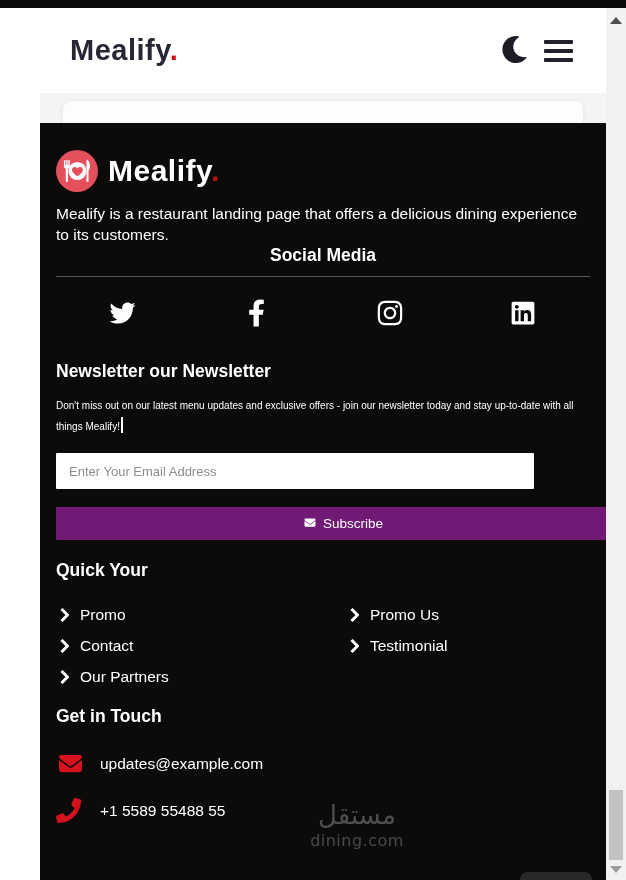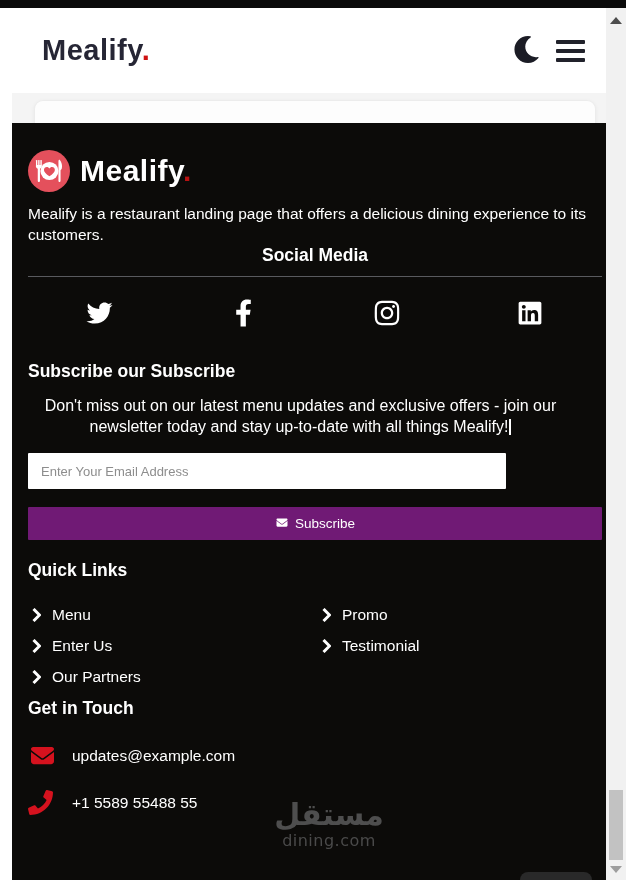--- a/index.html
+++ b/index.html
@@ -14,21 +14,21 @@
   .topbar { position: absolute; left: 0; top: 0; width: 626px; height: 8px; background: #0a0a0a; z-index: 5; }
 
   
   .scroll-track { position: absolute; left: 606px; top: 8px; width: 20px; height: 872px; background: #f1f1f1; z-index: 4; }
   .scroll-arrow { position: absolute; left: 50%; transform: translateX(-50%); width: 0; height: 0; }
   .scroll-arrow.up { top: 9px; border-left: 6px solid transparent; border-right: 6px solid transparent; border-bottom: 7px solid #4d4d4d; }
   .scroll-arrow.down { bottom: 7px; border-left: 6px solid transparent; border-right: 6px solid transparent; border-top: 7px solid #9d9d9d; }
   .scroll-thumb { position: absolute; left: 3px; top: 782px; width: 14px; height: 70px; background: #c2c2c2; }
 
   
-  .page { position: absolute; left: 12px; top: 8px; width: 606px; height: 872px; }
+  .page { position: absolute; left: 0; top: 8px; width: 606px; height: 872px; padding-left: 40px; }
 
   
   .site-header { height: 85px; background: #fff; display: flex; align-items: center; justify-content: space-between; padding: 0 28px 0 30px; }
   .brand { font-size: 29px; font-weight: 700; color: #262635; letter-spacing: .5px; }
   .brand .dot { color: #ce1212; }
   .header-actions { display: flex; align-items: center; gap: 13px; }
   .icon-btn { width: 34px; height: 34px; display: flex; align-items: center; justify-content: center; cursor: pointer; background: none; border: none; }
   .hamburger { display: flex; flex-direction: column; justify-content: center; gap: 5px; width: 34px; height: 34px; cursor: pointer; }
   .hamburger span { display: block; width: 29px; height: 4px; background: #21222b; border-radius: 1px; }
 
@@ -46,47 +46,47 @@
 
   .footer-about { margin-top: 11px; font-size: 15.5px; line-height: 21px; color: #fff; max-width: 578px; }
 
   .social-title { margin-top: 0; text-align: center; font-size: 17.5px; font-weight: 700; color: #fff; }
   .social-divider { margin-top: 10px; border: none; border-top: 1px solid #595a5e; height: 0; }
   .social-row { margin-top: 16px; display: flex; justify-content: space-around; align-items: center; height: 40px; }
   .social-link { display: flex; align-items: center; justify-content: center; width: 46px; height: 40px; cursor: pointer; }
   .social-link svg { fill: #fff; }
 
   .newsletter-title { margin-top: 28px; font-size: 17.5px; font-weight: 700; color: #fff; }
-  .newsletter-text { margin-top: 13px; font-size: 16px; line-height: 21px; color: #fff; max-width: 545px; text-align: center; }
+  .newsletter-text { margin-top: 13px; font-size: 10px; line-height: 21px; color: #fff; max-width: 545px; }
   .caret { display: inline-block; width: 2px; height: 16px; background: #fff; margin-left: 1px; vertical-align: -3px; }
 
   .email-input { margin-top: 16px; display: block; width: 478px; height: 36px; background: #fff; border: none; border-radius: 1px; padding: 0 13px; font-size: 13px; color: #333; font-family: "Liberation Sans", sans-serif; }
   .email-input::placeholder { color: #8d8d8d; }
 
   .subscribe-btn { margin-top: 18px; width: 574px; height: 33px; background: #701a75; color: #fff; border: none; border-radius: 1px; font-size: 13.5px; font-family: "Liberation Sans", sans-serif; display: flex; align-items: center; justify-content: center; gap: 6px; cursor: pointer; }
   .subscribe-btn svg { fill: #fff; }
 
   .quicklinks-title { margin-top: 20px; font-size: 17.5px; font-weight: 700; color: #fff; }
   .links-grid { margin-top: 26px; display: grid; grid-template-columns: 290px 1fr; row-gap: 15px; }
   .link-item { display: flex; align-items: center; gap: 11px; padding-left: 4px; font-size: 15.5px; color: #fff; cursor: pointer; height: 16px; }
   .link-item svg { stroke: #fff; flex: 0 0 auto; }
 
-  .touch-title { margin-top: 13px; font-size: 17.5px; font-weight: 700; color: #fff; }
+  .touch-title { margin-top: 21px; font-size: 17.5px; font-weight: 700; color: #fff; }
   .contact-row { display: flex; align-items: center; font-size: 15.5px; color: #fff; }
   .contact-icon { width: 44px; flex: 0 0 auto; display: flex; align-items: center; }
   .contact-icon svg { fill: #d5121e; }
   .contact-row.address { margin-top: 15px; }
   .contact-row.email { margin-top: 25px; }
   .contact-row.phone { margin-top: 23px; }
   .contact-row.address .contact-icon { padding-left: 5px; }
   .contact-row .txt { cursor: pointer; }
 
   
   .watermark { position: absolute; left: 262px; top: 676px; width: 110px; text-align: center; color: #4e4e4e; pointer-events: none; }
-  .watermark .ar { font-family: "DejaVu Sans", sans-serif; font-size: 30px; font-weight: 700; line-height: 32px; }
+  .watermark .ar { font-family: "DejaVu Sans", sans-serif; font-size: 26px; font-weight: 400; line-height: 32px; }
   .watermark .en { font-family: "DejaVu Sans", sans-serif; font-size: 16px; letter-spacing: .5px; margin-top: 0px; color: #4a4a4a; }
 
   
   .bottom-pill { position: absolute; left: 520px; top: 872px; width: 72px; height: 14px; background: #292929; border-radius: 8px 8px 0 0; z-index: 6; }
 </style>
 </head>
 <body>
 
 <div class="topbar"></div>
 
@@ -161,54 +161,54 @@
             <path d="M224.1 141c-63.6 0-114.9 51.3-114.9 114.9s51.3 114.9 114.9 114.9S339 319.5 339 255.9 287.7 141 224.1 141zm0 189.6c-41.1 0-74.7-33.5-74.7-74.7s33.5-74.7 74.7-74.7 74.7 33.5 74.7 74.7-33.6 74.7-74.7 74.7zm146.4-194.3c0 14.9-12 26.8-26.8 26.8-14.9 0-26.8-12-26.8-26.8s12-26.8 26.8-26.8 26.8 12 26.8 26.8zm76.1 27.2c-1.7-35.9-9.9-67.7-36.2-93.9-26.2-26.2-58-34.4-93.9-36.2-37-2.1-147.9-2.1-184.9 0-35.8 1.7-67.6 9.9-93.9 36.1s-34.4 58-36.2 93.9c-2.1 37-2.1 147.9 0 184.9 1.7 35.9 9.9 67.7 36.2 93.9s58 34.4 93.9 36.2c37 2.1 147.9 2.1 184.9 0 35.9-1.7 67.7-9.9 93.9-36.2 26.2-26.2 34.4-58 36.2-93.9 2.1-37 2.1-147.8 0-184.8zM398.8 388c-7.8 19.6-22.9 34.7-42.6 42.6-29.5 11.7-99.5 9-132.1 9s-102.7 2.6-132.1-9c-19.6-7.8-34.7-22.9-42.6-42.6-11.7-29.5-9-99.5-9-132.1s-2.6-102.7 9-132.1c7.8-19.6 22.9-34.7 42.6-42.6 29.5-11.7 99.5-9 132.1-9s102.7-2.6 132.1 9c19.6 7.8 34.7 22.9 42.6 42.6 11.7 29.5 9 99.5 9 132.1s2.7 102.7-9 132.1z"></path>
           </svg>
       </span>
       <span class="social-link">
         <svg width="26" height="26" viewBox="0 0 448 512">
             <path d="M416 32H31.9C14.3 32 0 46.5 0 64.3v383.4C0 465.5 14.3 480 31.9 480H416c17.6 0 32-14.5 32-32.3V64.3c0-17.8-14.4-32.3-32-32.3zM135.4 416H69V202.2h66.5V416zm-33.2-243c-21.3 0-38.5-17.3-38.5-38.5S80.9 96 102.2 96c21.2 0 38.5 17.3 38.5 38.5 0 21.3-17.2 38.5-38.5 38.5zm282.1 243h-66.4V312c0-24.8-.5-56.7-34.5-56.7-34.6 0-39.9 27-39.9 54.9V416h-66.4V202.2h63.7v29.2h.9c8.9-16.8 30.6-34.5 62.9-34.5 67.2 0 79.7 44.3 79.7 101.9V416z"></path>
           </svg>
       </span>
     </div>
 
-    <h3 class="newsletter-title">Subscribe our Subscribe</h3>
+    <h3 class="newsletter-title">Newsletter our Newsletter</h3>
     <p class="newsletter-text"><span>Don't miss out on our latest menu updates and exclusive offers - join our newsletter today and stay up-to-date with all things Mealify!</span><span class="caret"></span></p>
 
     <input class="email-input" type="text" placeholder="Enter Your Email Address" style="">
 
     <button class="subscribe-btn">
       <span>
         <svg width="14" height="11" viewBox="0 0 512 512">
             <path d="M502.3 190.8c3.9-3.1 9.7-.2 9.7 4.7V400c0 26.5-21.5 48-48 48H48c-26.5 0-48-21.5-48-48V195.6c0-5 5.7-7.8 9.7-4.7 22.4 17.4 52.1 39.5 154.1 113.6 21.1 15.4 56.7 47.8 92.2 47.6 35.7.3 72-32.8 92.3-47.6 102-74.1 131.6-96.3 154-113.7zM256 320c23.2.4 56.6-29.2 73.4-41.4 132.7-96.3 142.8-104.7 173.4-128.7 5.8-4.5 9.2-11.5 9.2-18.9v-19c0-26.5-21.5-48-48-48H48C21.5 64 0 85.5 0 112v19c0 7.4 3.4 14.3 9.2 18.9 30.6 23.9 40.7 32.4 173.4 128.7 16.8 12.2 50.2 41.8 73.4 41.4z"></path>
           </svg>
       </span>
       <span>Subscribe</span>
     </button>
 
-    <h3 class="quicklinks-title">Quick Links</h3>
+    <h3 class="quicklinks-title">Quick Your</h3>
 
     <div class="links-grid">
       <div class="link-item">
         <svg width="9" height="14" viewBox="0 0 9 14" fill="none">
             <polyline points="1.5,1 7.5,7 1.5,13" stroke-width="3"></polyline>
           </svg>
-        <span>Menu</span>
-      </div>
-      <div class="link-item">
-        <svg width="9" height="14" viewBox="0 0 9 14" fill="none">
-            <polyline points="1.5,1 7.5,7 1.5,13" stroke-width="3"></polyline>
-          </svg>
         <span>Promo</span>
       </div>
       <div class="link-item">
         <svg width="9" height="14" viewBox="0 0 9 14" fill="none">
             <polyline points="1.5,1 7.5,7 1.5,13" stroke-width="3"></polyline>
           </svg>
-        <span>Enter Us</span>
+        <span>Promo Us</span>
+      </div>
+      <div class="link-item">
+        <svg width="9" height="14" viewBox="0 0 9 14" fill="none">
+            <polyline points="1.5,1 7.5,7 1.5,13" stroke-width="3"></polyline>
+          </svg>
+        <span>Contact</span>
       </div>
       <div class="link-item">
         <svg width="9" height="14" viewBox="0 0 9 14" fill="none">
             <polyline points="1.5,1 7.5,7 1.5,13" stroke-width="3"></polyline>
           </svg>
         <span>Testimonial</span>
       </div>
       <div class="link-item">
         <svg width="9" height="14" viewBox="0 0 9 14" fill="none">
             <polyline points="1.5,1 7.5,7 1.5,13" stroke-width="3"></polyline>

